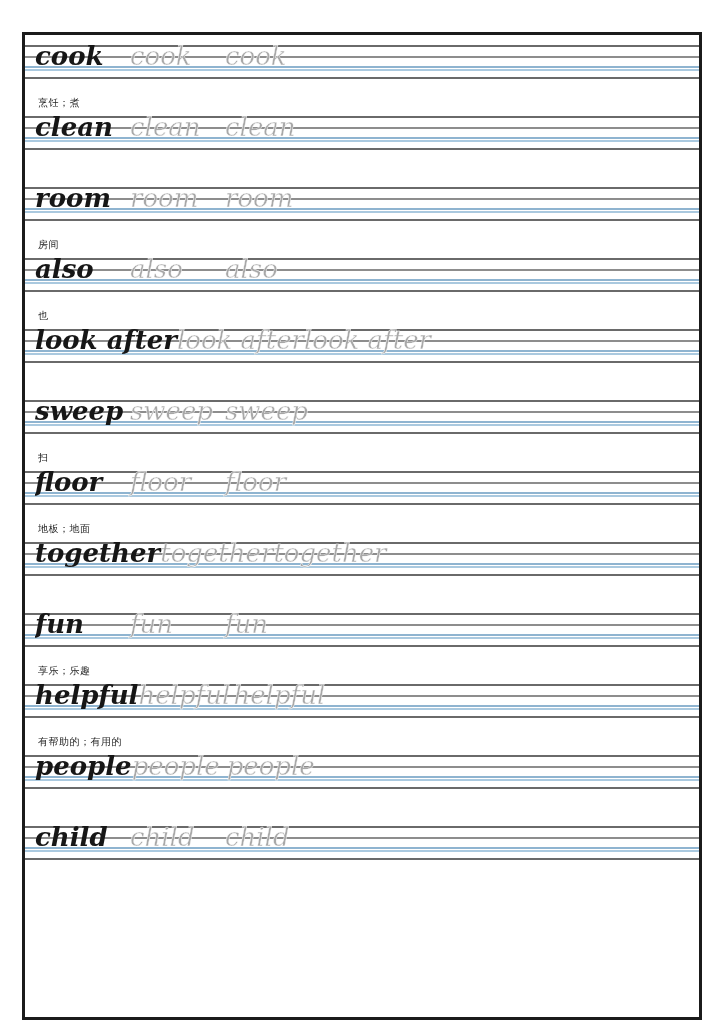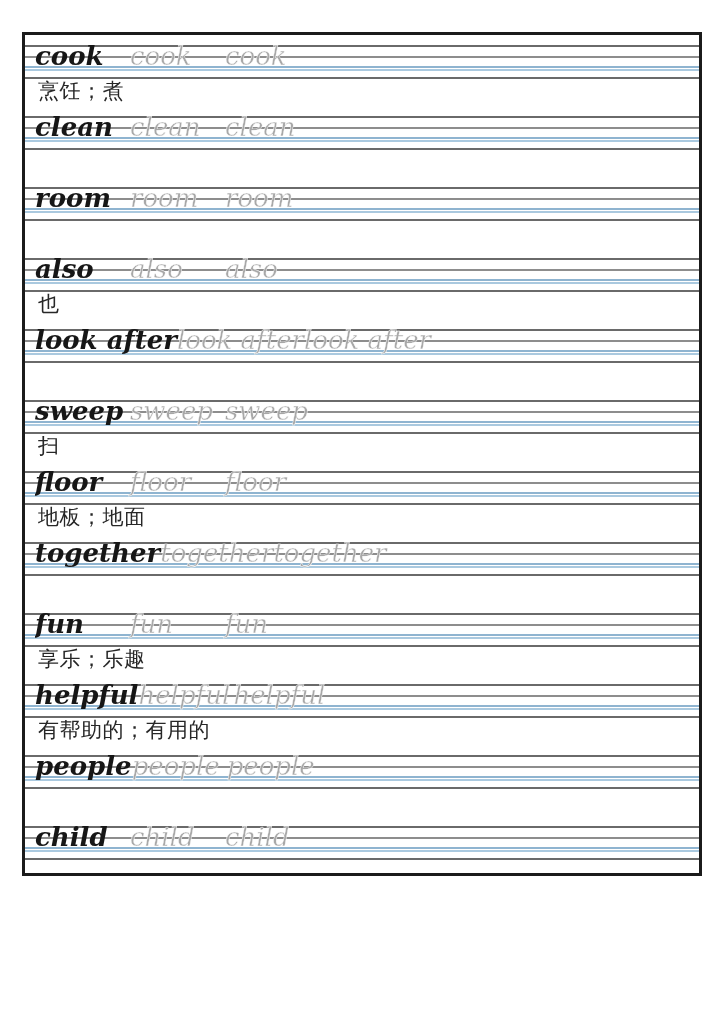--- a/index.html
+++ b/index.html
@@ -9,21 +9,21 @@
     height: 1024px;
     background: #ffffff;
     overflow: hidden;
     font-family: "DejaVu Serif", "Liberation Serif", serif;
   }
   .worksheet {
     position: absolute;
     left: 22px;
     top: 32px;
     width: 680px;
-    height: 844px;
+    height: 988px;
     box-sizing: border-box;
     border: 3px solid #1b1b1b;
     padding-top: 10px;
     display: flex;
     flex-direction: column;
     background: #ffffff;
   }
   .unit { flex: 0 0 auto; height: 71px; }
   .unit.last { flex: 1 1 auto; height: auto; }
 
@@ -50,22 +50,22 @@
     z-index: 2;
     overflow: hidden;
   }
   .word { min-width: 95px; flex: 0 0 auto; }
   .word.main  { font-weight: 700; color: #161616; }
   .word.trace { font-weight: 400; color: #a8a8a8;
                 -webkit-text-stroke: 0.4px #ffffff; }
 
   .meaning {
     box-sizing: border-box;
-    padding: 3px 8px 0 13px;
-    font-size: 21px;
+    padding: 14px 8px 0 13px;
+    font-size: 10px;
     line-height: 19px;
     color: #272727;
     letter-spacing: 0.5px;
   }
 </style>
 </head>
 <body>
 
 <div class="screen">
   <div class="worksheet">
@@ -107,20 +107,21 @@
         <div class="gline g2"></div>
         <div class="gline gblue1"></div>
         <div class="gline gblue2"></div>
         <div class="gline g4"></div>
         <div class="words">
           <span class="word main">room</span>
           <span class="word trace">room</span>
           <span class="word trace">room</span>
         </div>
       </div>
+      <div class="meaning">房间</div>
     </div>
 
     <div class="unit">
       <div class="guides">
         <div class="gline g1"></div>
         <div class="gline g2"></div>
         <div class="gline gblue1"></div>
         <div class="gline gblue2"></div>
         <div class="gline g4"></div>
         <div class="words">

